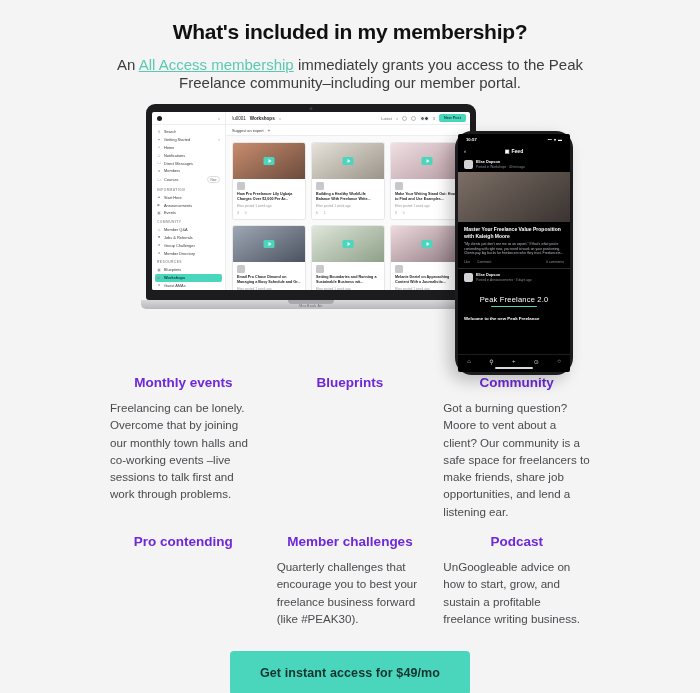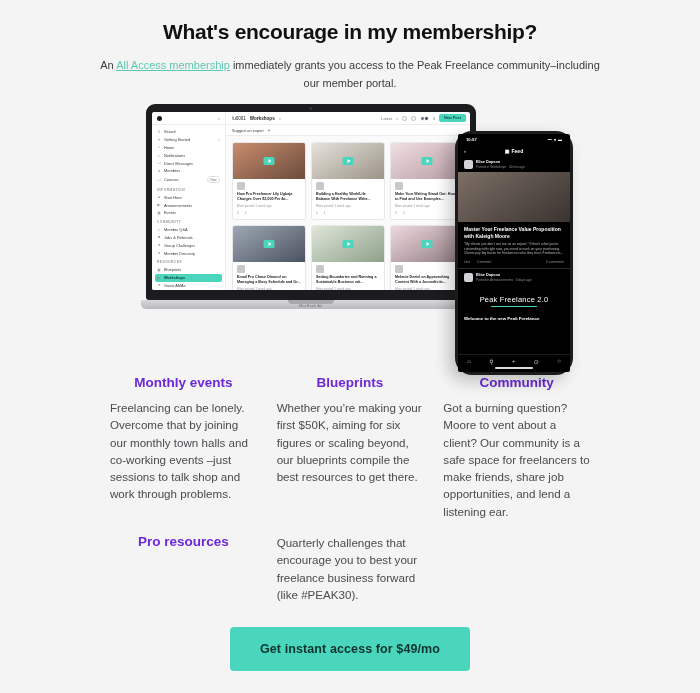--- a/index.html
+++ b/index.html
@@ -15,21 +15,21 @@
   .hero-title {
     text-align: center;
     font-size: 21px;
     font-weight: bold;
     color: #111;
     letter-spacing: -0.3px;
     padding-top: 20px;
   }
   .hero-sub {
     text-align: center;
-    font-size: 11px;
+    font-size: 15px;
     line-height: 18px;
     color: #3c3c3c;
     margin: 12px auto 0;
     width: 500px;
   }
   .hero-sub .link { color: #5bc9b2; }
 
   
   .devices {
     position: relative;
@@ -247,21 +247,21 @@
     font-size: 12.5px; font-weight: bold;
     padding: 15px 30px; border-radius: 4px;
     border: none; cursor: pointer; letter-spacing: 0.1px;
   }
 </style>
 </head>
 <body>
 
 <div class="page">
 
-  <h1 class="hero-title">What's encourage in my membership?</h1>
+  <h1 class="hero-title">What's included in my membership?</h1>
   <p class="hero-sub">
     <span>An </span><a class="link" href="#">All Access membership</a><span> immediately grants you access to the Peak Freelance community–including our member portal.</span>
   </p>
 
   <div class="devices">
 
     <div class="laptop">
       <div class="laptop-body">
         <div class="laptop-cam"></div>
         <div class="laptop-screen">
@@ -526,38 +526,42 @@
         <div class="p-home-ind"></div>
       </div>
     </div>
 
   </div>
 
   <div class="features">
     <div class="frow row1">
       <div>
         <div class="fhead">Monthly events</div>
-        <div class="fbody">Freelancing can be lonely. Overcome that by joining our monthly town halls and co-working events –just sessions to talk shop and work through problems.</div>
+        <div class="fbody">Freelancing can be lonely. Overcome that by joining our monthly town halls and co-working events –live sessions to talk first and work through problems.</div>
       </div>
       <div>
         <div class="fhead">Blueprints</div>
-        <div class="fbody">Whether you’re making your first $50K, aiming for six figures or scaling beyond, our blueprints compile the best resources to get there.</div>
       </div>
       <div>
         <div class="fhead">Community</div>
         <div class="fbody">Got a burning question? Moore to vent about a client? Our community is a safe space for freelancers to make friends, share job opportunities, and lend a listening ear.</div>
       </div>
     </div>
 
     <div class="frow row2">
       <div>
-        <div class="fhead">Pro resources</div>
+        <div class="fhead">Pro contending</div>
       </div>
       <div>
+        <div class="fhead">Member challenges</div>
         <div class="fbody">Quarterly challenges that encourage you to best your freelance business forward (like #PEAK30).</div>
+      </div>
+      <div>
+        <div class="fhead">Podcast</div>
+        <div class="fbody">UnGoogleable advice on how to start, grow, and sustain a profitable freelance writing business.</div>
       </div>
     </div>
   </div>
 
   <div class="cta-wrap">
     <button class="cta">Get instant access for $49/mo</button>
   </div>
 
 </div>
 

